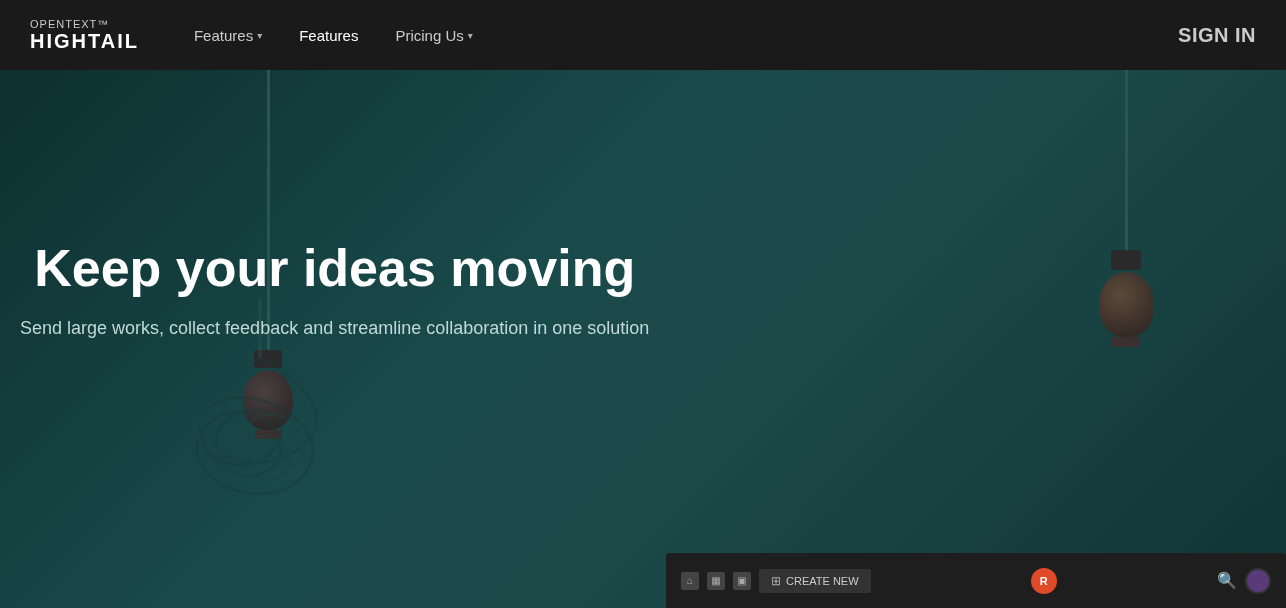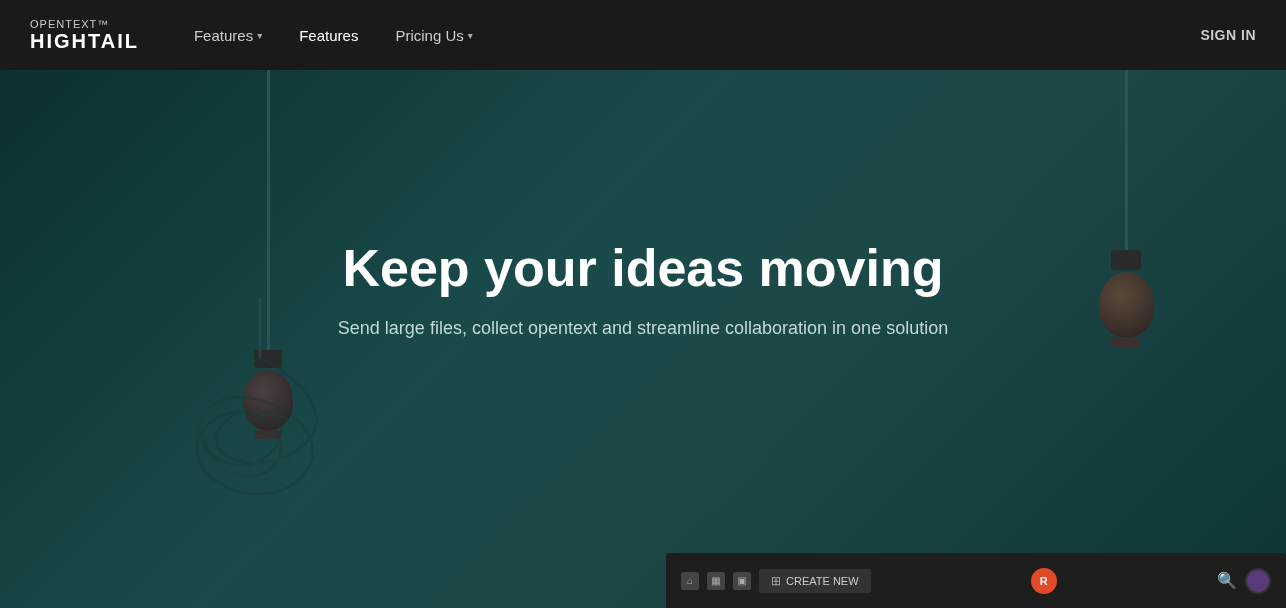--- a/index.html
+++ b/index.html
@@ -57,21 +57,21 @@
       font-size: 10px;
       color: #aaa;
     }
     .nav-right {
       display: flex;
       align-items: center;
       gap: 20px;
     }
     .sign-in-btn {
       color: #ccc;
-      font-size: 14px;
+      font-size: 20px;
       cursor: pointer;
       letter-spacing: 0.5px;
       text-transform: uppercase;
       font-weight: 600;
     }
     .sign-up-btn {
       background-color: #f05a28;
       color: white;
       border: none;
       padding: 12px 22px;
@@ -84,21 +84,21 @@
     }
 
     
     .hero {
       background-color: #1a3a3a;
       background: linear-gradient(135deg, #0d3030 0%, #1a4a4a 40%, #1d4848 60%, #0f3535 100%);
       min-height: 538px;
       position: relative;
       display: flex;
       flex-direction: column;
-      align-items: center;
+      align-items: flex-start;
       justify-content: center;
       overflow: hidden;
       padding: 60px 20px 120px;
     }
 
     
     .bulb-right {
       position: absolute;
       top: 0;
       right: 120px;
@@ -356,21 +356,21 @@
   <svg class="tangled-wire" viewBox="0 0 320 260" fill="none" xmlns="http://www.w3.org/2000/svg">
 
     <line x1="160" y1="0" x2="160" y2="60" stroke="#2a5050" stroke-width="3"></line>
 
     <path d="M160 60 C200 80, 240 120, 200 150 C160 180, 100 160, 120 130 C140 100, 190 110, 180 140 C170 170, 130 175, 110 155 C90 135, 100 105, 130 100 C160 95, 200 115, 210 140 C220 165, 200 190, 170 195 C140 200, 110 185, 100 165 C90 145, 105 120, 130 115 C155 110, 175 125, 180 145 C185 165, 165 180, 145 178 C125 176, 105 160, 105 140" stroke="#1a3a3a" stroke-width="2.5" stroke-linecap="round" fill="none" opacity="0.8"></path>
     <path d="M160 60 C120 85, 80 130, 110 160 C140 190, 200 185, 190 160 C180 135, 145 130, 140 150 C135 170, 155 185, 175 180 C195 175, 210 155, 200 135 C190 115, 165 110, 150 125 C135 140, 140 160, 155 165 C170 170, 185 160, 185 148" stroke="#1e4545" stroke-width="2.5" stroke-linecap="round" fill="none" opacity="0.7"></path>
   </svg>
 
   <div class="hero-content">
     <h1 class="hero-title">Keep your ideas moving</h1>
-    <p class="hero-subtitle">Send large files, collect opentext and streamline collaboration in one solution</p>
+    <p class="hero-subtitle">Send large works, collect feedback and streamline collaboration in one solution</p>
   </div>
 
   <div class="app-preview">
     <div class="app-preview-toolbar">
       <div class="toolbar-icon">⌂</div>
       <div class="toolbar-icon">▦</div>
       <div class="toolbar-icon">▣</div>
       <div class="create-new-btn">
         <span class="create-icon">⊞</span>
         <span>CREATE NEW</span>

